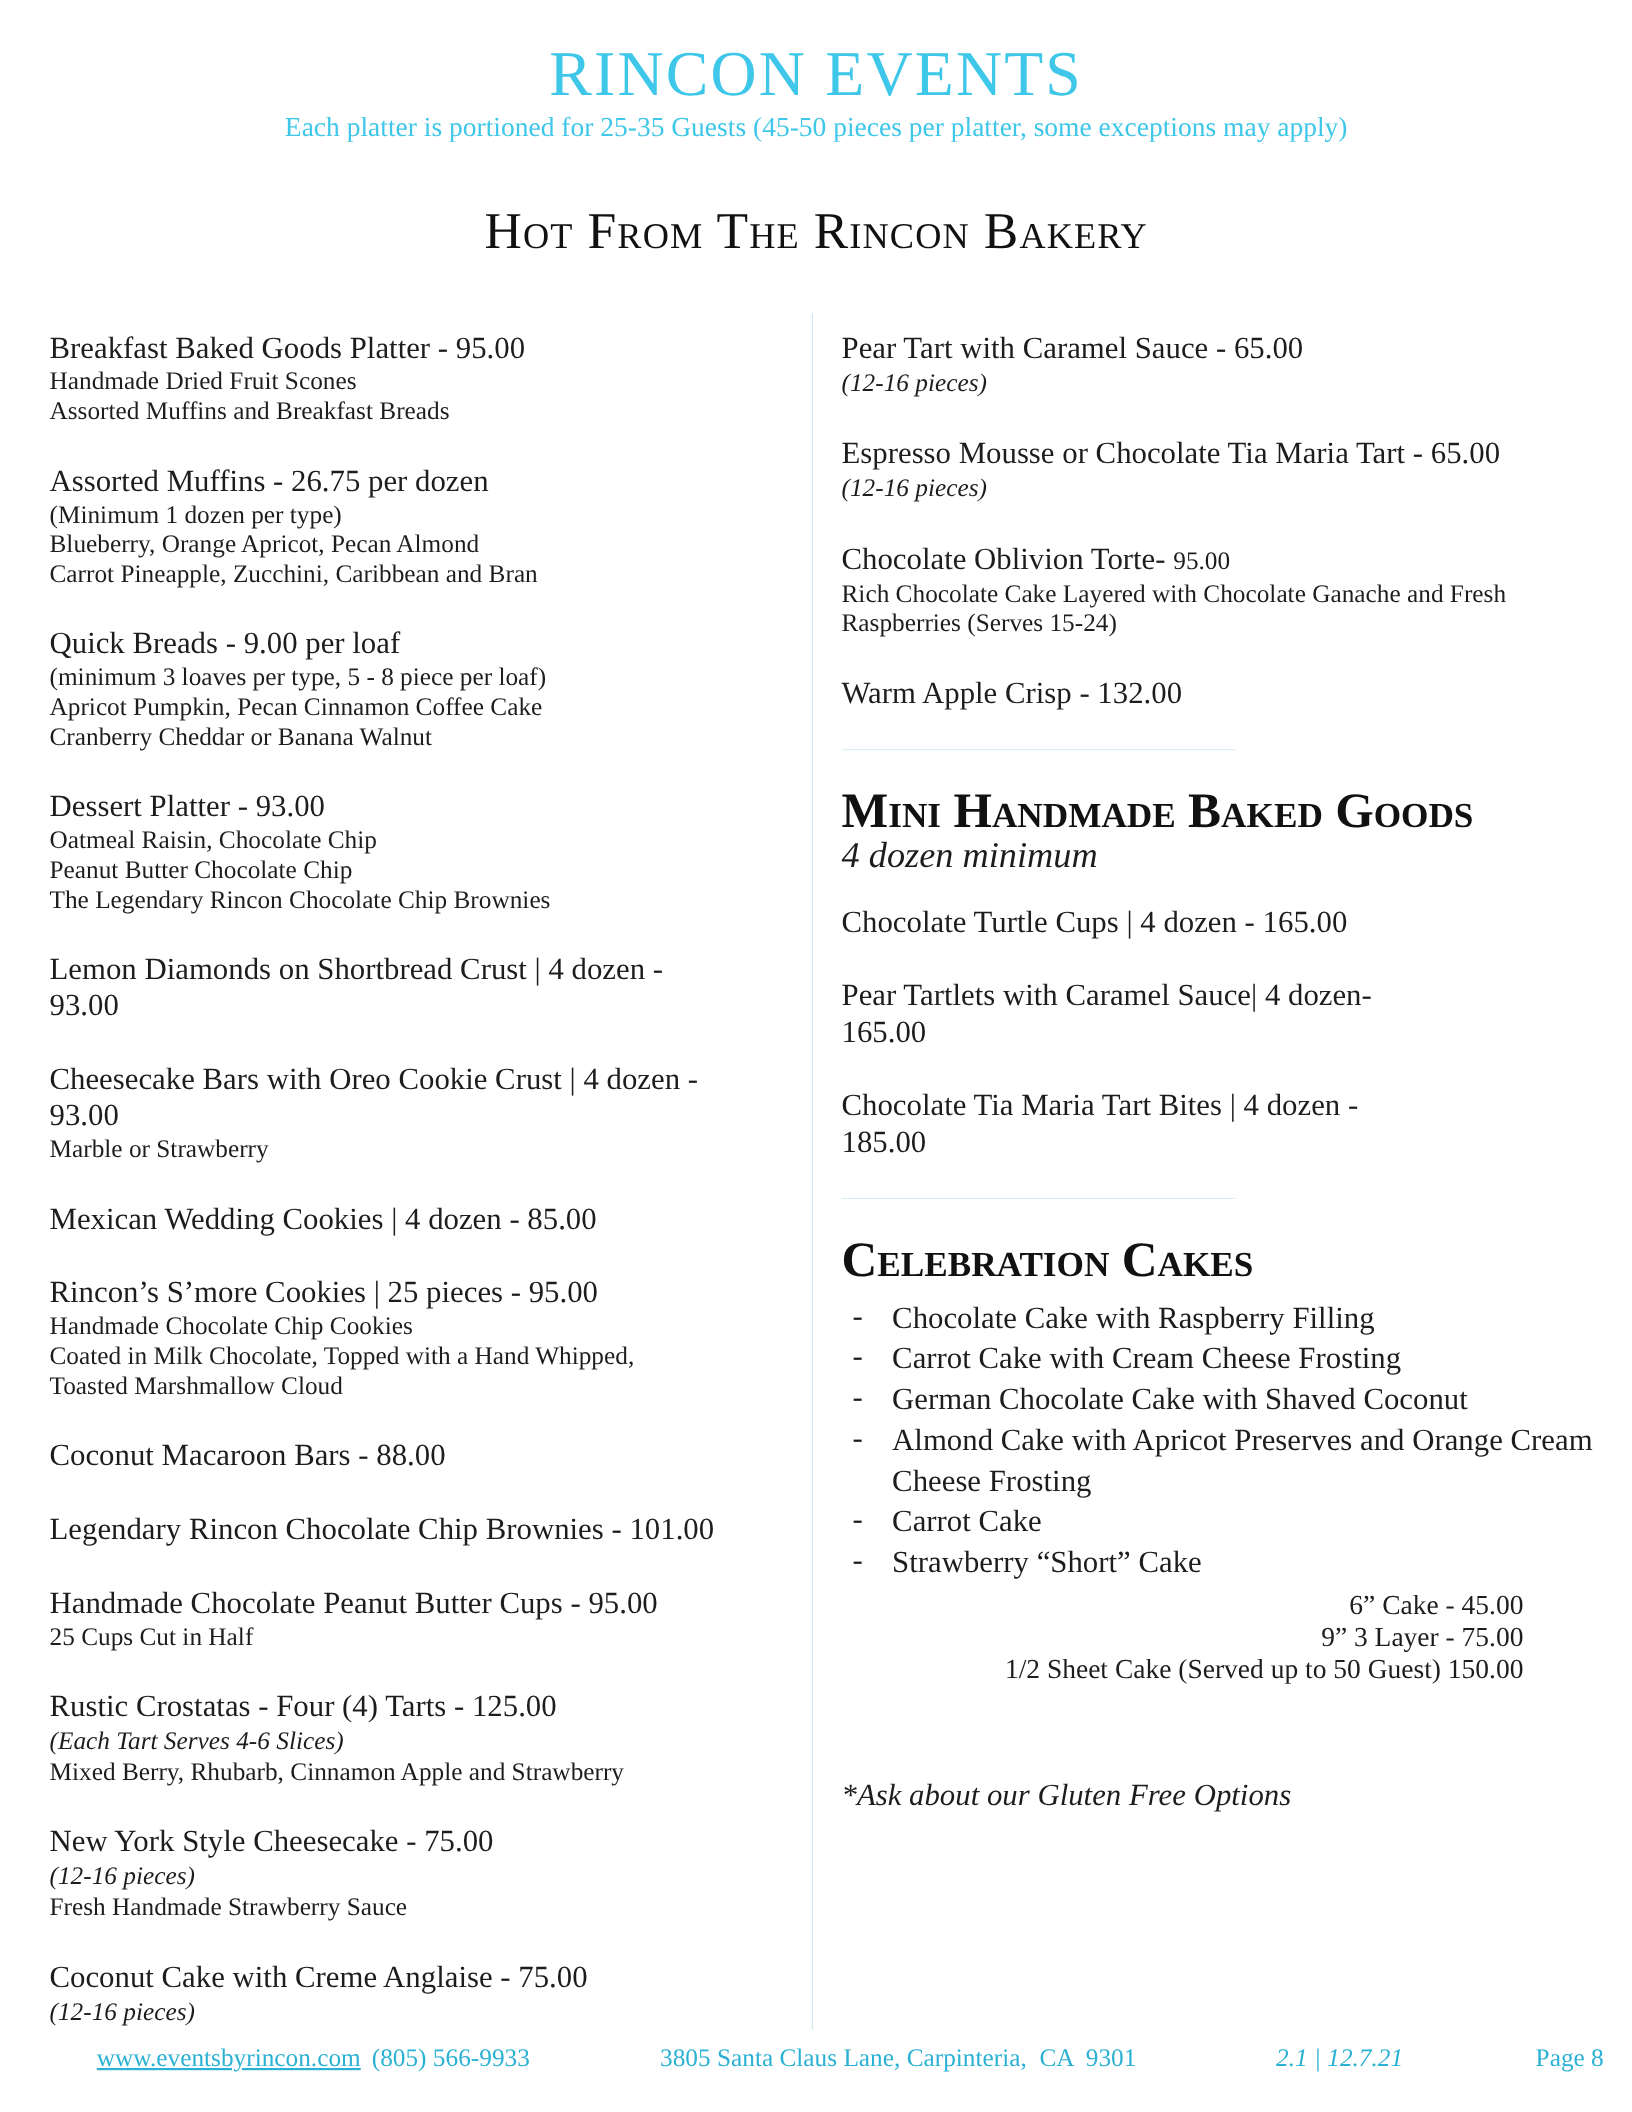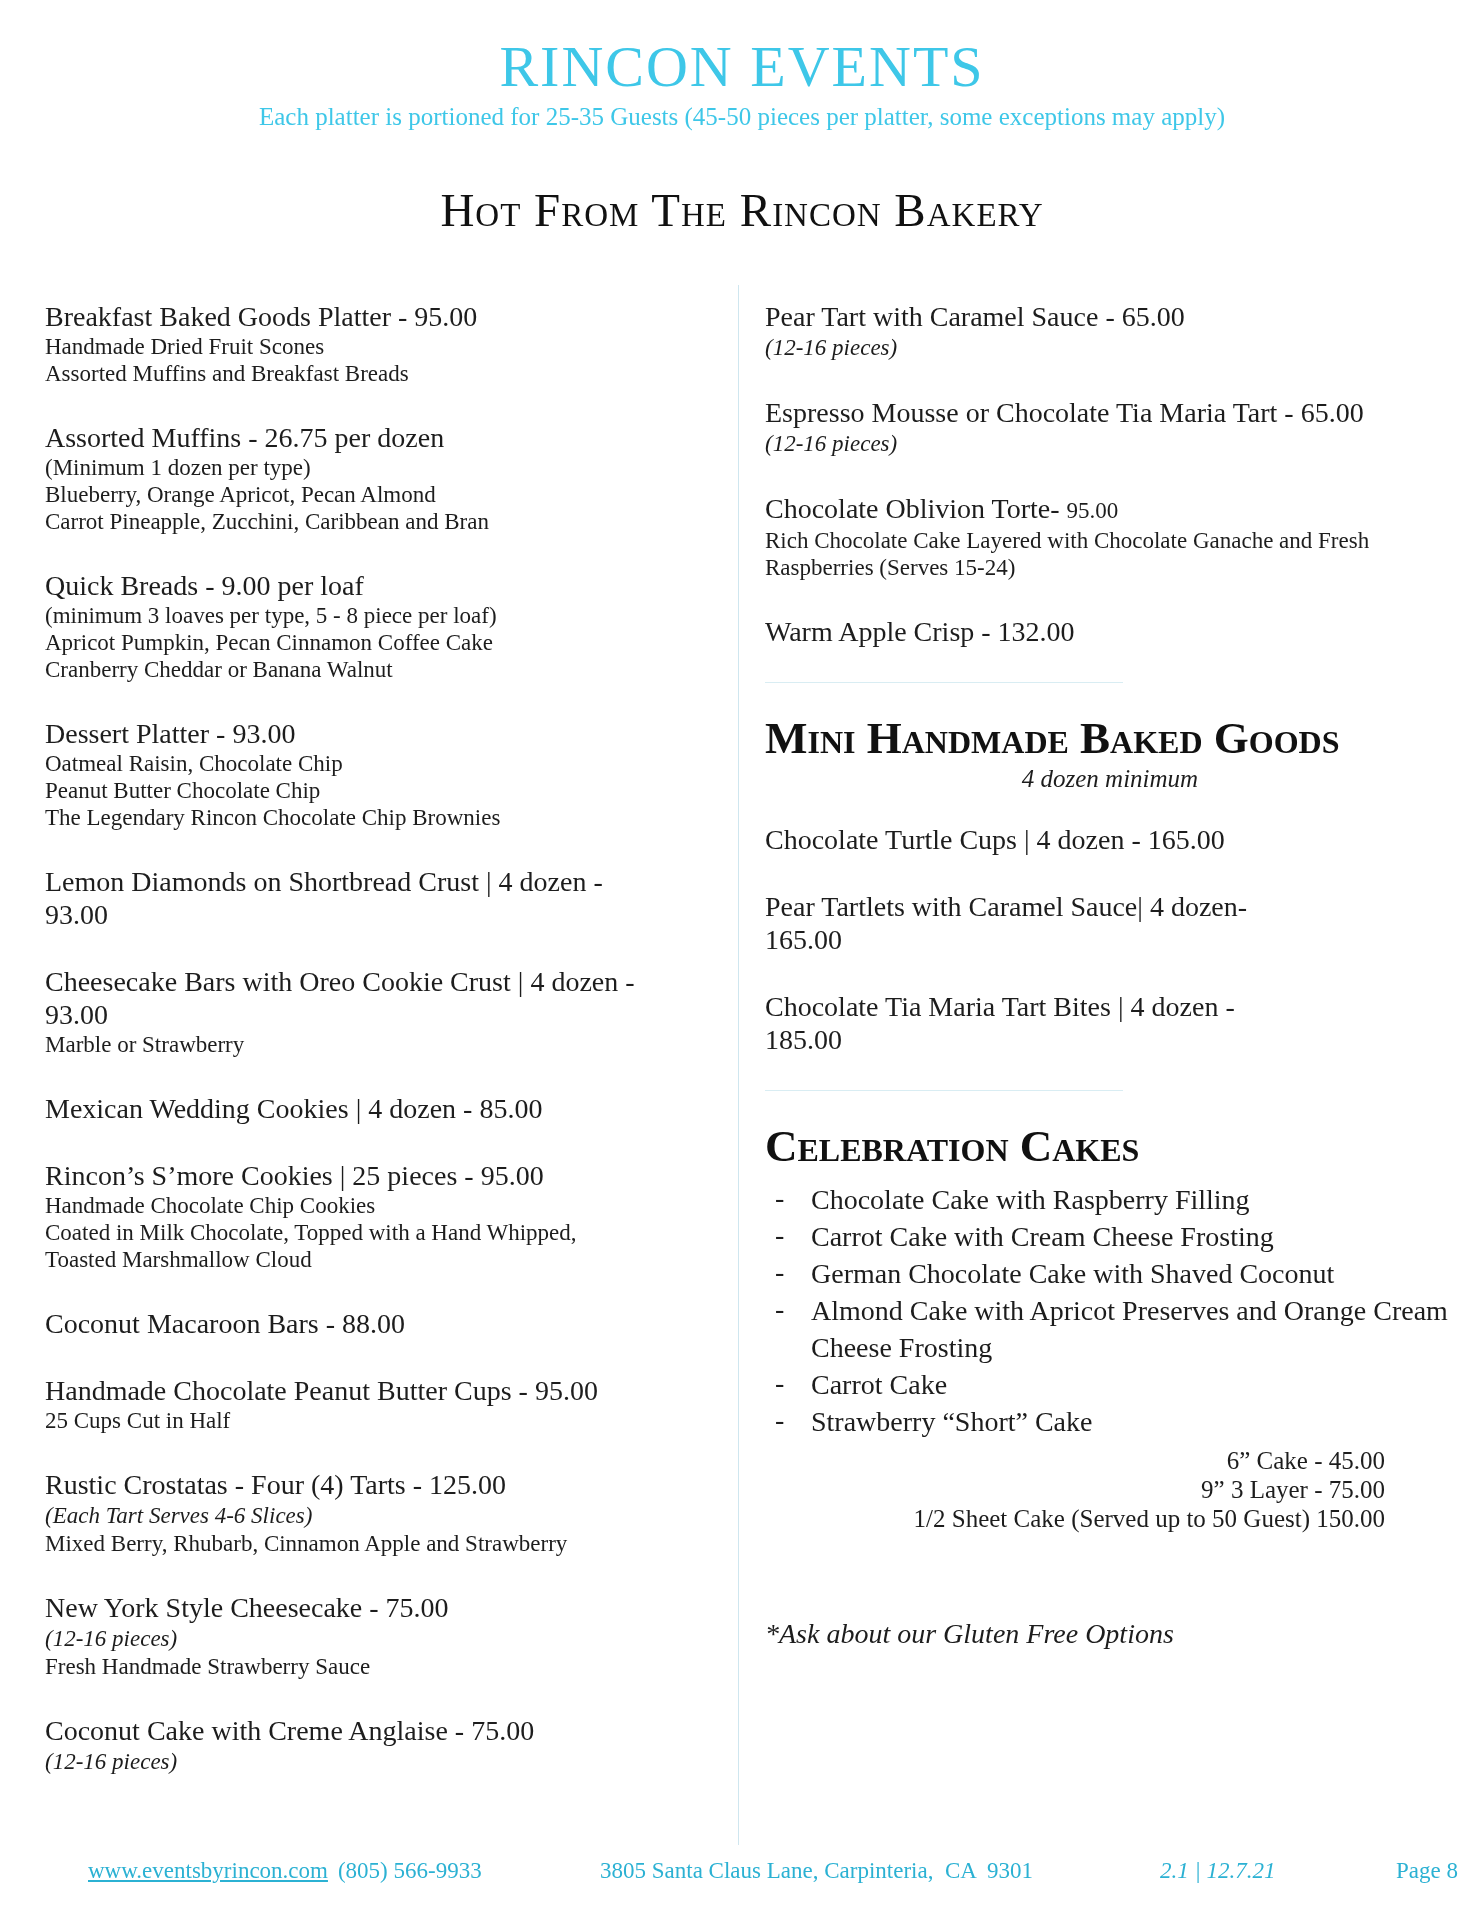--- a/index.html
+++ b/index.html
@@ -19,21 +19,21 @@
   .col-left{left:45px;width:665px;}
   .col-right{left:765px;width:690px;}
   .menu-item{margin-bottom:34px;}
   .item-title{font-size:28px;line-height:33px;}
   .small-price{font-size:23px;}
   .item-sub{font-size:23px;line-height:27px;}
   .item-sub.italic{font-style:italic;line-height:29px;}
   .vdivider{position:absolute;left:738px;top:285px;width:1px;height:1560px;background:#cfe6ef;}
   .hdivider{width:358px;height:1px;background:#d9edf3;border:none;margin:24px 0 30px 0;}
   .sec-heading{font-variant:small-caps;font-size:45px;line-height:50px;color:#111;font-weight:bold;}
-  .sec-note{font-style:italic;font-size:25px;line-height:32px;margin-bottom:28px;text-align:center;}
+  .sec-note{font-style:italic;font-size:33px;line-height:32px;margin-bottom:28px;}
   .cake-list{list-style:none;margin:10px 0 0 0;padding:0;font-size:28px;line-height:37px;}
   .cake-list li{position:relative;padding-left:46px;}
   .cake-list .dash{position:absolute;left:10px;top:-2px;}
   .price-lines{text-align:right;padding-right:70px;font-size:25px;line-height:29px;margin-top:6px;}
   .gluten-note{font-style:italic;font-size:28px;margin-top:85px;}
   .footer{position:absolute;top:1858px;left:0;width:1484px;height:40px;font-size:23px;color:#2bb1d3;}
   .footer .site-group{position:absolute;left:88px;top:0;}
   .footer a{color:#2bb1d3;text-decoration:underline;}
   .footer .phone{margin-left:10px;}
   .footer .address{position:absolute;left:600px;top:0;white-space:pre;}
@@ -89,20 +89,23 @@
       <div class="item-title"><span>Mexican Wedding Cookies | 4 dozen - 85.00</span></div>
     </div>
     <div class="menu-item">
       <div class="item-title"><span>Rincon’s S’more Cookies | 25 pieces - 95.00</span></div>
       <div class="item-sub">Handmade Chocolate Chip Cookies</div>
       <div class="item-sub">Coated in Milk Chocolate, Topped with a Hand Whipped,</div>
       <div class="item-sub">Toasted Marshmallow Cloud</div>
     </div>
     <div class="menu-item">
       <div class="item-title"><span>Coconut Macaroon Bars - 88.00</span></div>
+    </div>
+    <div class="menu-item">
+      <div class="item-title"><span>Legendary Rincon Chocolate Chip Brownies - 101.00</span></div>
     </div>
     <div class="menu-item">
       <div class="item-title"><span>Handmade Chocolate Peanut Butter Cups - 95.00</span></div>
       <div class="item-sub">25 Cups Cut in Half</div>
     </div>
     <div class="menu-item">
       <div class="item-title"><span>Rustic Crostatas - Four (4) Tarts - 125.00</span></div>
       <div class="item-sub italic">(Each Tart Serves 4-6 Slices)</div>
       <div class="item-sub">Mixed Berry, Rhubarb, Cinnamon Apple and Strawberry</div>
     </div>

